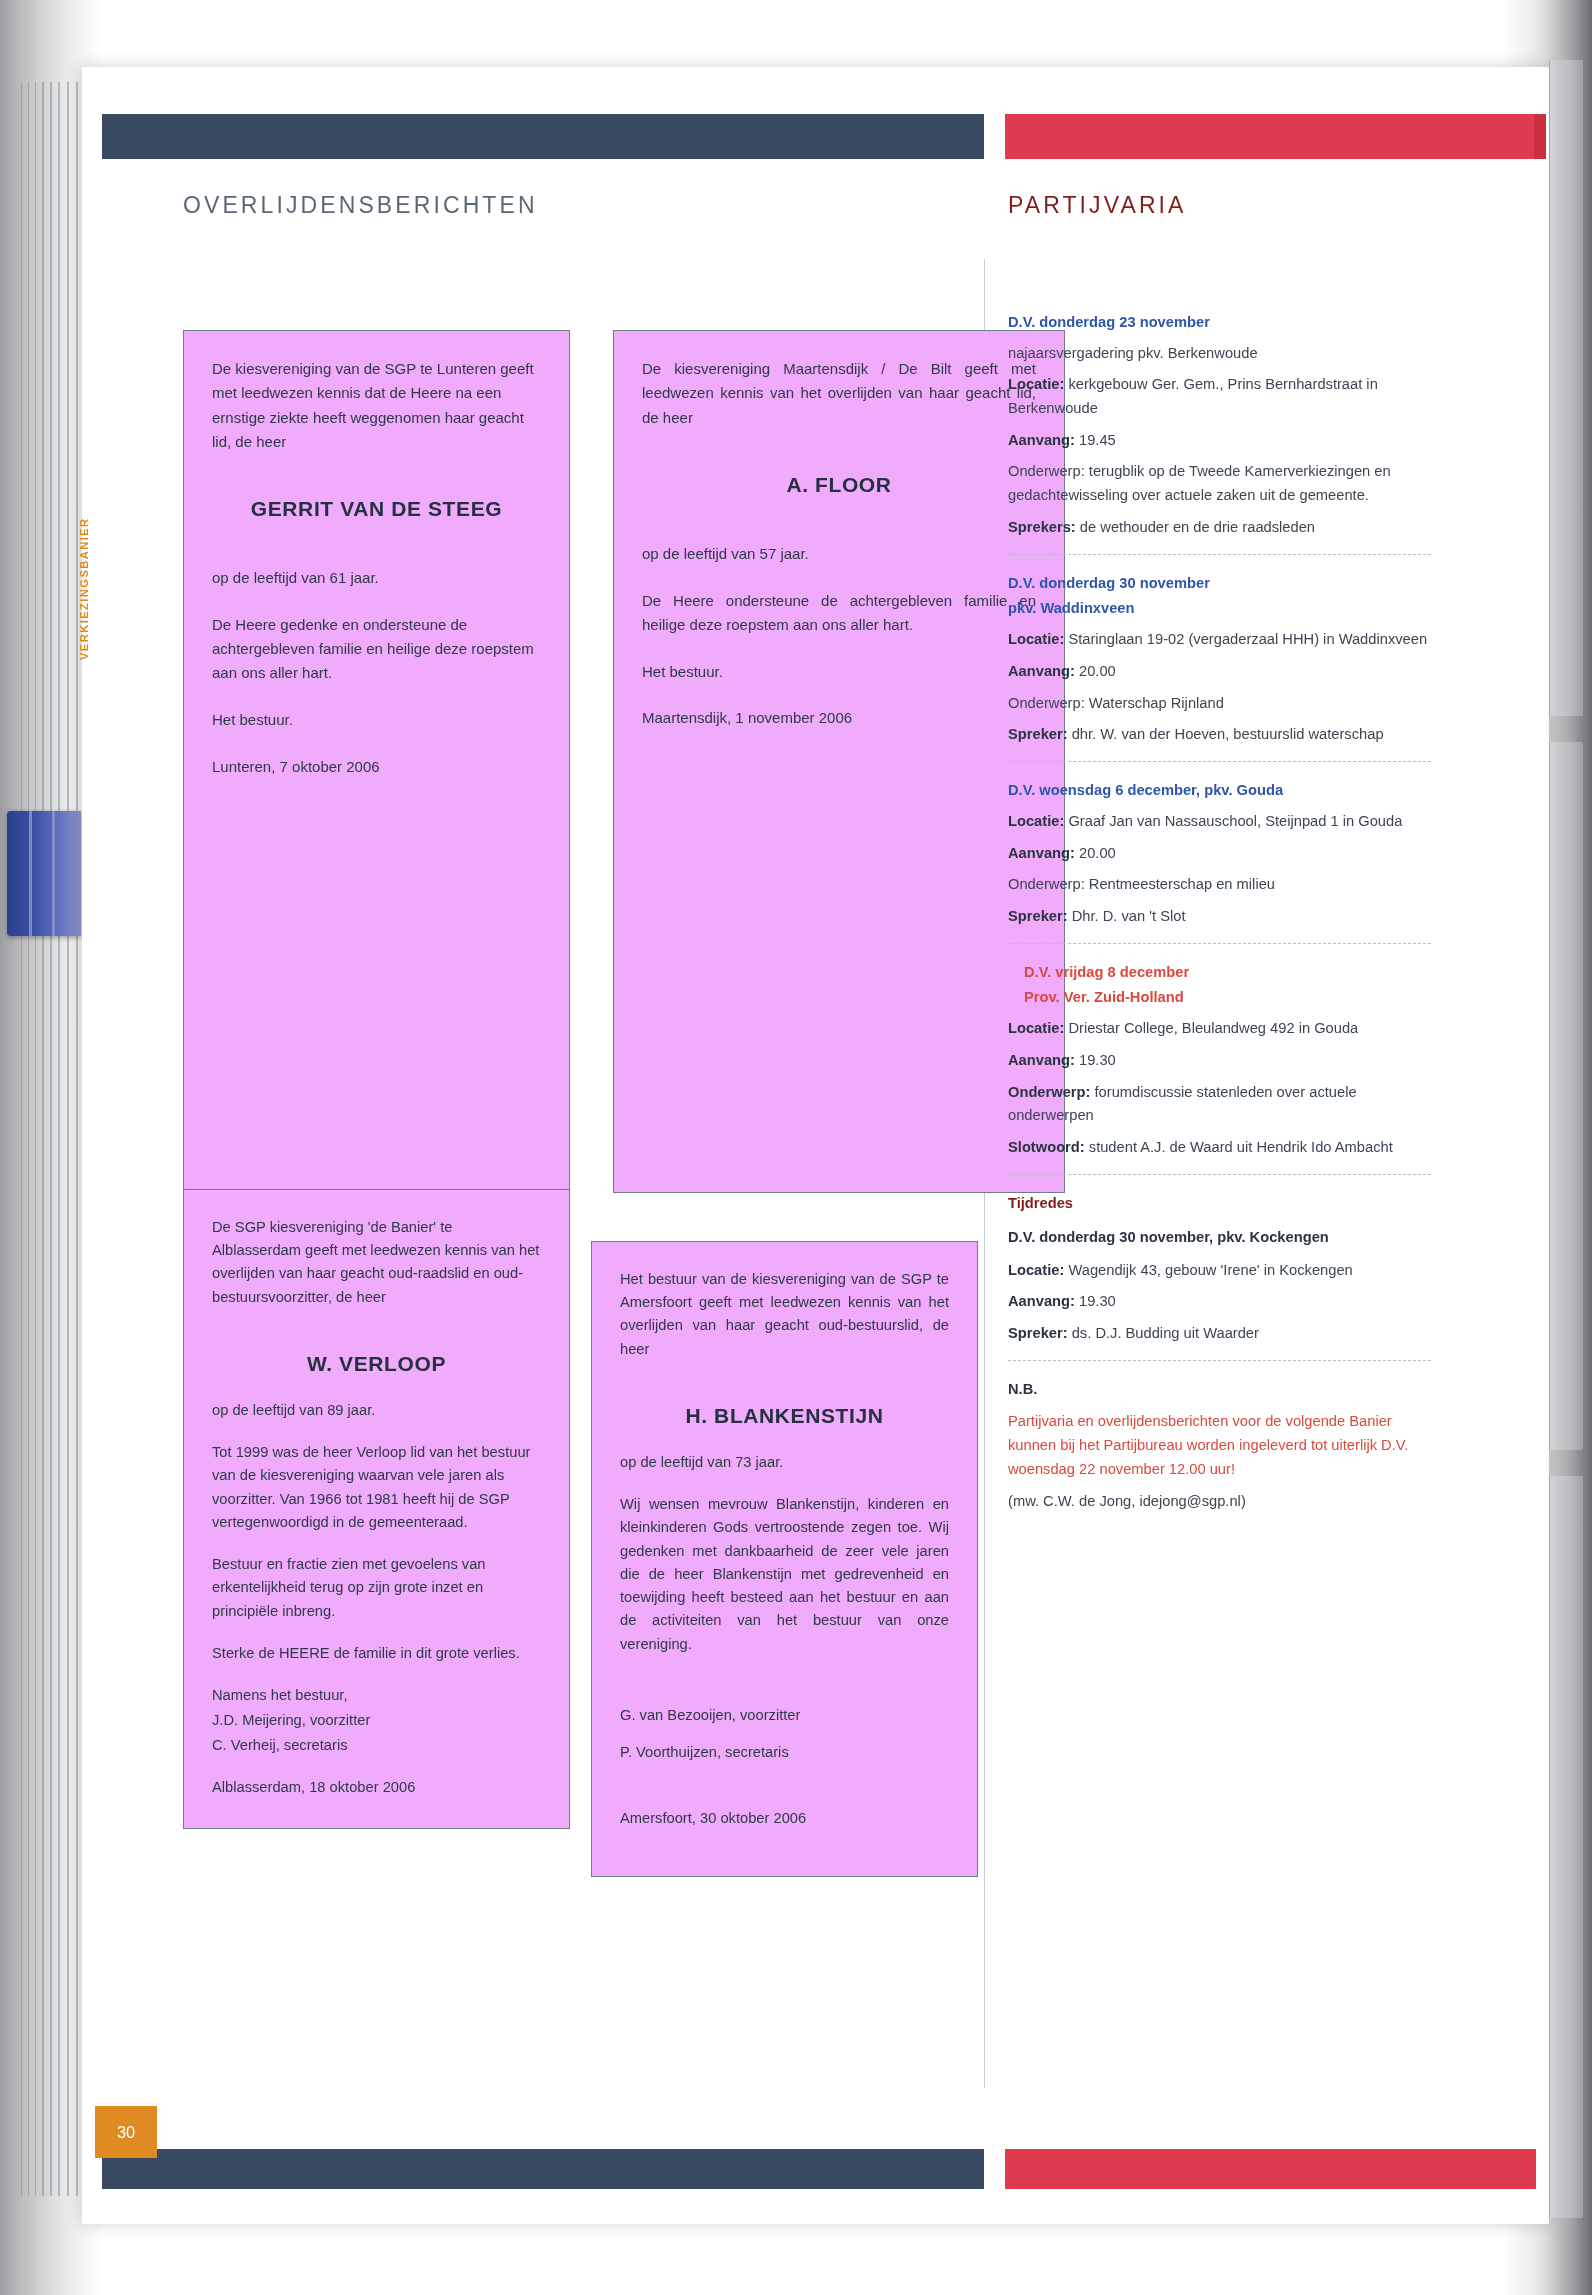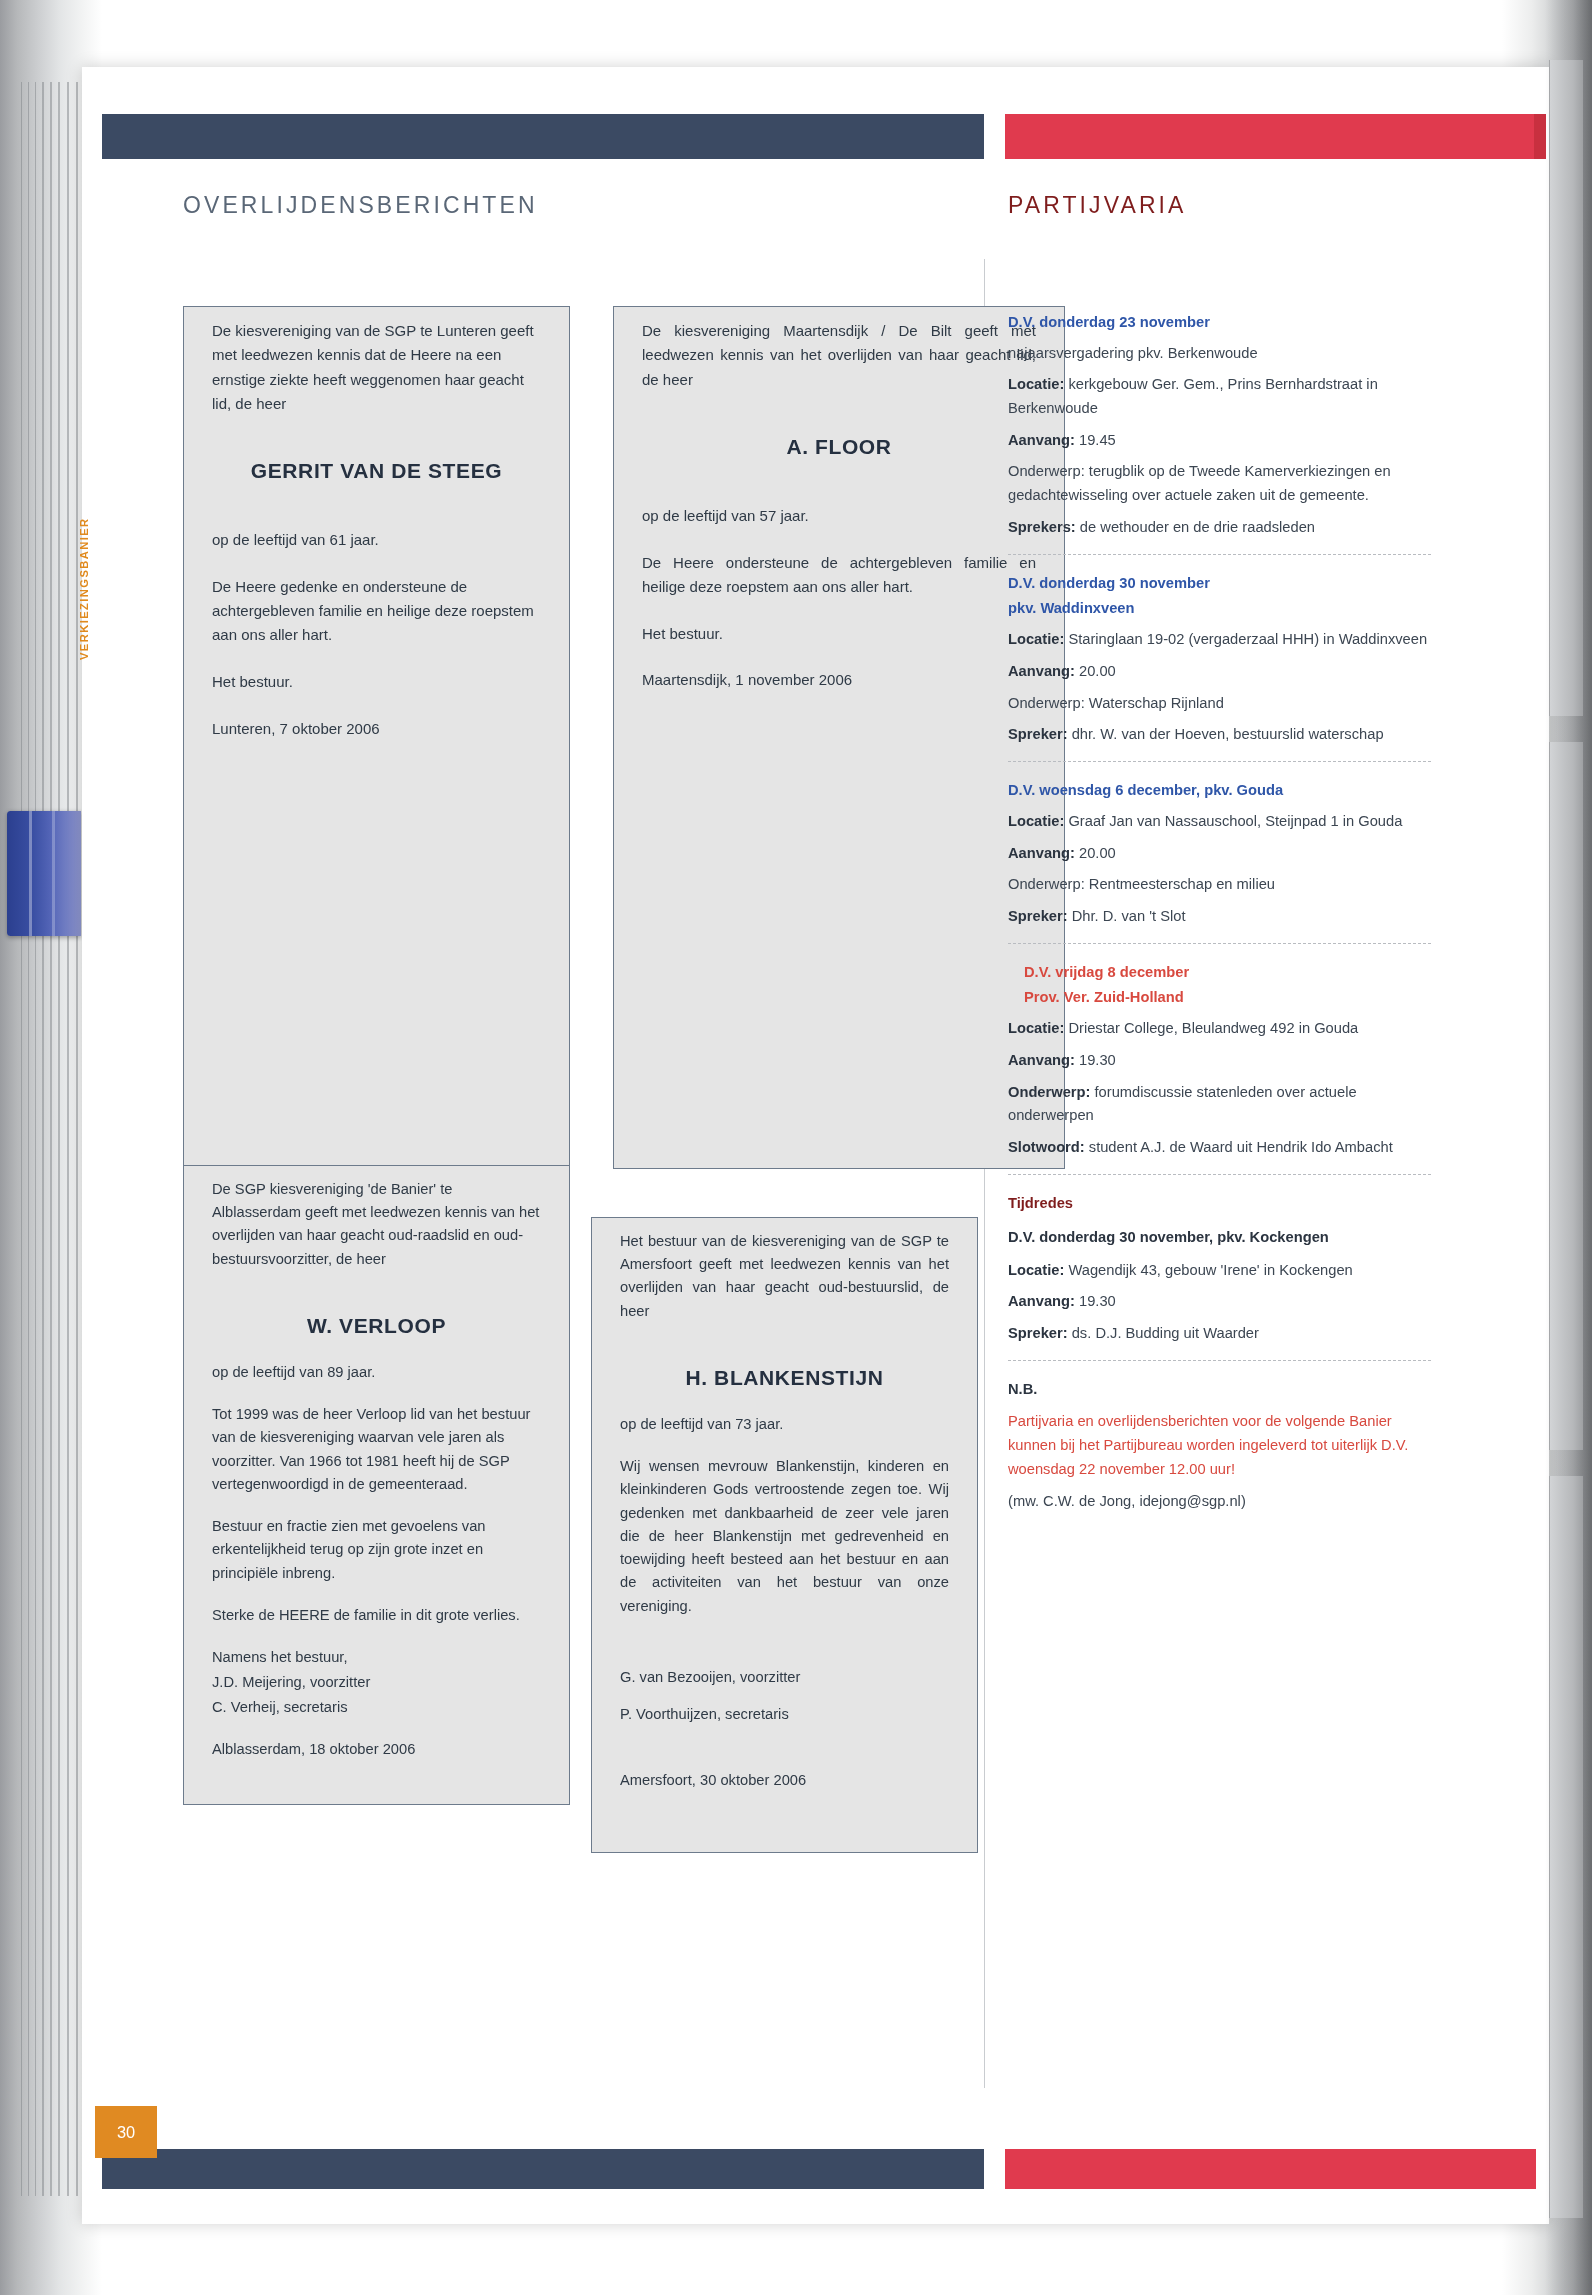--- a/index.html
+++ b/index.html
@@ -153,26 +153,27 @@
     display: flex;
     align-items: center;
     justify-content: center;
   }
 
   
   .obit {
     position: absolute;
     border: 0.9px solid #6d7b8c;
     box-sizing: border-box;
-    padding: 12px 28px;
+    padding: 26px 28px;
     font-family: "Liberation Sans", sans-serif;
     font-size: 15px;
     line-height: 1.62;
     color: #2f3a46;
-    background: #e5e5e5;
+    background: #f0abfc;
+    margin-top: 24px;
   }
   .obit p { margin: 0 0 22.4px 0; }
   .obit p:last-child { margin-bottom: 0; }
   .obit .name {
     text-align: center;
     font-weight: bold;
     font-size: 21px;
     letter-spacing: 0.6px;
     margin: 38px 0 40px 0;
     color: #253040;

